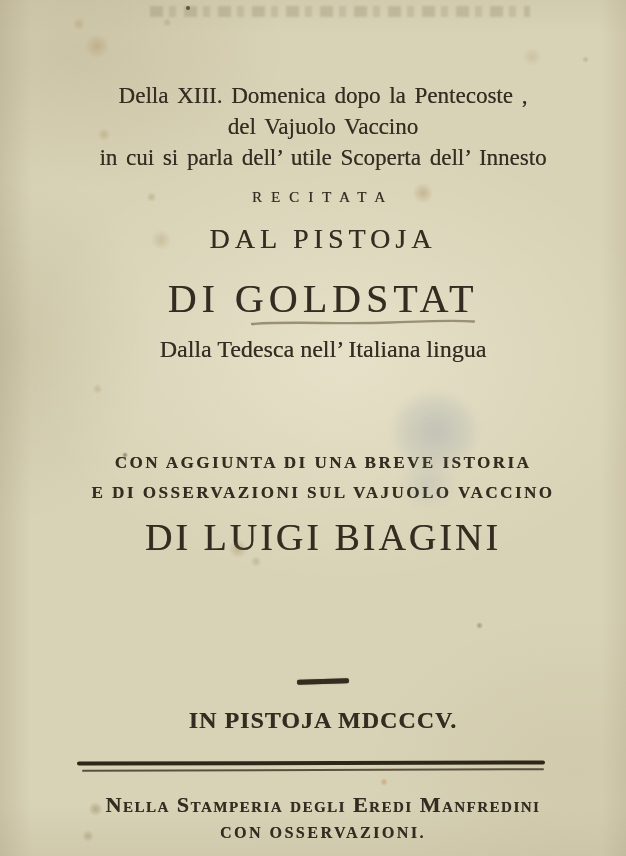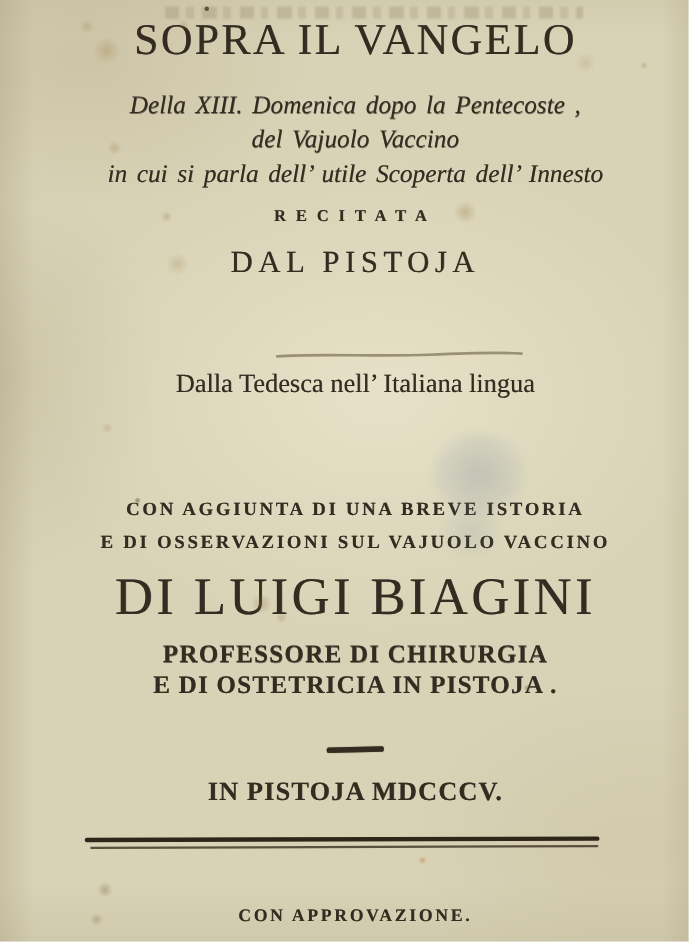--- a/index.html
+++ b/index.html
@@ -20,27 +20,27 @@
       radial-gradient(ellipse 300px 220px at 92% 90%, rgba(125,105,65,0.08), transparent 70%),
       linear-gradient(90deg, rgba(110,95,60,0.14), rgba(110,95,60,0) 5%, rgba(110,95,60,0) 96%, rgba(110,95,60,0.10)),
       linear-gradient(0deg, rgba(110,95,60,0.08), rgba(110,95,60,0) 6%, rgba(110,95,60,0) 96%, rgba(110,95,60,0.06)),
       var(--paper);
   }
   .col{position:absolute;left:28px;right:8px;text-align:center;}
   .ink{color:var(--ink);text-shadow:0.3px 0.3px 0.5px rgba(52,44,33,0.6);}
   .line{display:block;white-space:nowrap;}
 
   .main-title{top:12px;font-size:40px;letter-spacing:2px;}
-  .subtitle{top:80px;font-style:italic;font-size:23px;line-height:31px;word-spacing:3px;}
-  .recitata{top:189px;font-size:15px;font-weight:bold;letter-spacing:9px;}
+  .subtitle{top:80px;font-size:23px;line-height:31px;word-spacing:3px;}
+  .recitata{top:189px;font-size:15px;font-weight:normal;letter-spacing:9px;}
   .dal-vescovo{top:223px;font-size:28px;letter-spacing:5px;}
   .goldstat{top:275px;font-size:40px;letter-spacing:5px;}
   .translation{top:334px;font-size:24px;line-height:31px;}
   .addition{top:448px;font-size:17px;font-weight:bold;letter-spacing:2.5px;line-height:30px;}
-  .author{top:515px;font-size:48px;letter-spacing:3px;}
+  .author{top:515px;font-size:38px;letter-spacing:3px;}
   .author-titles{top:581px;font-size:23px;font-weight:bold;letter-spacing:1px;line-height:28px;}
   .imprint{top:707px;font-size:24px;font-weight:bold;letter-spacing:1px;text-align:center;}
   .printer{top:792px;font-size:22px;font-weight:bold;letter-spacing:1.5px;font-variant:small-caps;}
   .approval{top:824px;font-size:16px;font-weight:bold;letter-spacing:2.5px;}
 
   .pencil-underline{position:absolute;left:250px;top:318px;width:226px;height:8px;}
   .short-rule{position:absolute;left:297px;top:679px;width:52px;height:5px;background:var(--ink);border-radius:2px;transform:rotate(-1.5deg);box-shadow:0 0 1px rgba(52,44,33,.6);}
   .rule-thick{position:absolute;left:77px;top:761px;width:468px;height:4px;background:#2d2619;border-radius:2px;transform:rotate(-0.15deg);}
   .rule-thin{position:absolute;left:82px;top:769px;width:462px;height:2px;background:#39301f;opacity:.8;border-radius:1px;transform:rotate(-0.2deg);}
 
@@ -51,62 +51,59 @@
   .stamp{position:absolute;border-radius:50%;pointer-events:none;filter:blur(3px);}
 </style>
 </head>
 <body>
 
 <div class="page">
 
   <div class="ghost-text"></div>
   <div class="dot" style="left:186px;top:6px;width:4px;height:4px;background:rgba(60,50,35,.75);"></div>
 
-  <div class="col ink main-title">SOPRA IL VANGELO</div>
 
   <div class="col ink subtitle">
     <span class="line">Della XIII. Domenica dopo la Pentecoste ,</span>
     <span class="line">del Vajuolo Vaccino</span>
     <span class="line">in cui si parla dell’ utile Scoperta dell’ Innesto</span>
   </div>
 
   <div class="col ink recitata">RECITATA</div>
 
   <div class="col ink dal-vescovo">DAL PISTOJA</div>
 
+  <div class="col ink goldstat">DI GOLDSTAT</div>
 
   <svg class="pencil-underline" viewBox="0 0 226 8">
     <path d="M2,6 C40,3 90,6.5 140,4.5 C175,3 205,2 224,3.5" fill="none" stroke="var(--pencil)" stroke-width="2.4" stroke-linecap="round" opacity="0.85"></path>
   </svg>
 
   <div class="col ink translation">
     <span class="line">Dalla Tedesca nell’ Italiana lingua</span>
   </div>
 
   <div class="col ink addition">
     <span class="line">CON AGGIUNTA DI UNA BREVE ISTORIA</span>
     <span class="line">E DI OSSERVAZIONI SUL VAJUOLO VACCINO</span>
   </div>
 
   <div class="col ink author">DI LUIGI BIAGINI</div>
 
-  <div class="col ink author-titles">
-    <span class="line">PROFESSORE DI CHIRURGIA</span>
-    <span class="line">E DI OSTETRICIA IN PISTOJA .</span>
-  </div>
 
   <div class="short-rule"></div>
 
   <div class="col ink imprint">IN PISTOJA MDCCCV.</div>
 
   <div class="rule-thick"></div>
   <div class="rule-thin"></div>
 
+  <div class="col ink printer">Nella Stamperia degli Eredi Manfredini</div>
 
-  <div class="col ink approval">CON APPROVAZIONE.</div>
+  <div class="col ink approval">CON OSSERVAZIONI.</div>
 
   <div class="stamp" style="left:392px;top:392px;width:86px;height:78px;background:radial-gradient(ellipse at center, rgba(124,139,161,.30), rgba(124,139,161,.12) 55%, transparent 75%);"></div>
   <div class="stamp" style="left:398px;top:455px;width:60px;height:55px;background:radial-gradient(ellipse at center, rgba(124,139,161,.18), transparent 70%);"></div>
 
   <div class="stain" style="left:84px;top:34px;width:26px;height:24px;background:radial-gradient(circle, rgba(160,125,70,.30), transparent 70%);"></div>
   <div class="stain" style="left:72px;top:18px;width:14px;height:12px;background:radial-gradient(circle, rgba(150,120,70,.25), transparent 70%);"></div>
   <div class="stain" style="left:162px;top:18px;width:10px;height:9px;background:radial-gradient(circle, rgba(150,120,70,.28), transparent 70%);"></div>
   <div class="stain" style="left:97px;top:128px;width:14px;height:13px;background:radial-gradient(circle, rgba(150,118,65,.28), transparent 70%);"></div>
   <div class="stain" style="left:146px;top:192px;width:11px;height:10px;background:radial-gradient(circle, rgba(150,118,65,.30), transparent 70%);"></div>
   <div class="stain" style="left:150px;top:230px;width:22px;height:20px;background:radial-gradient(circle, rgba(145,115,65,.22), transparent 70%);"></div>

